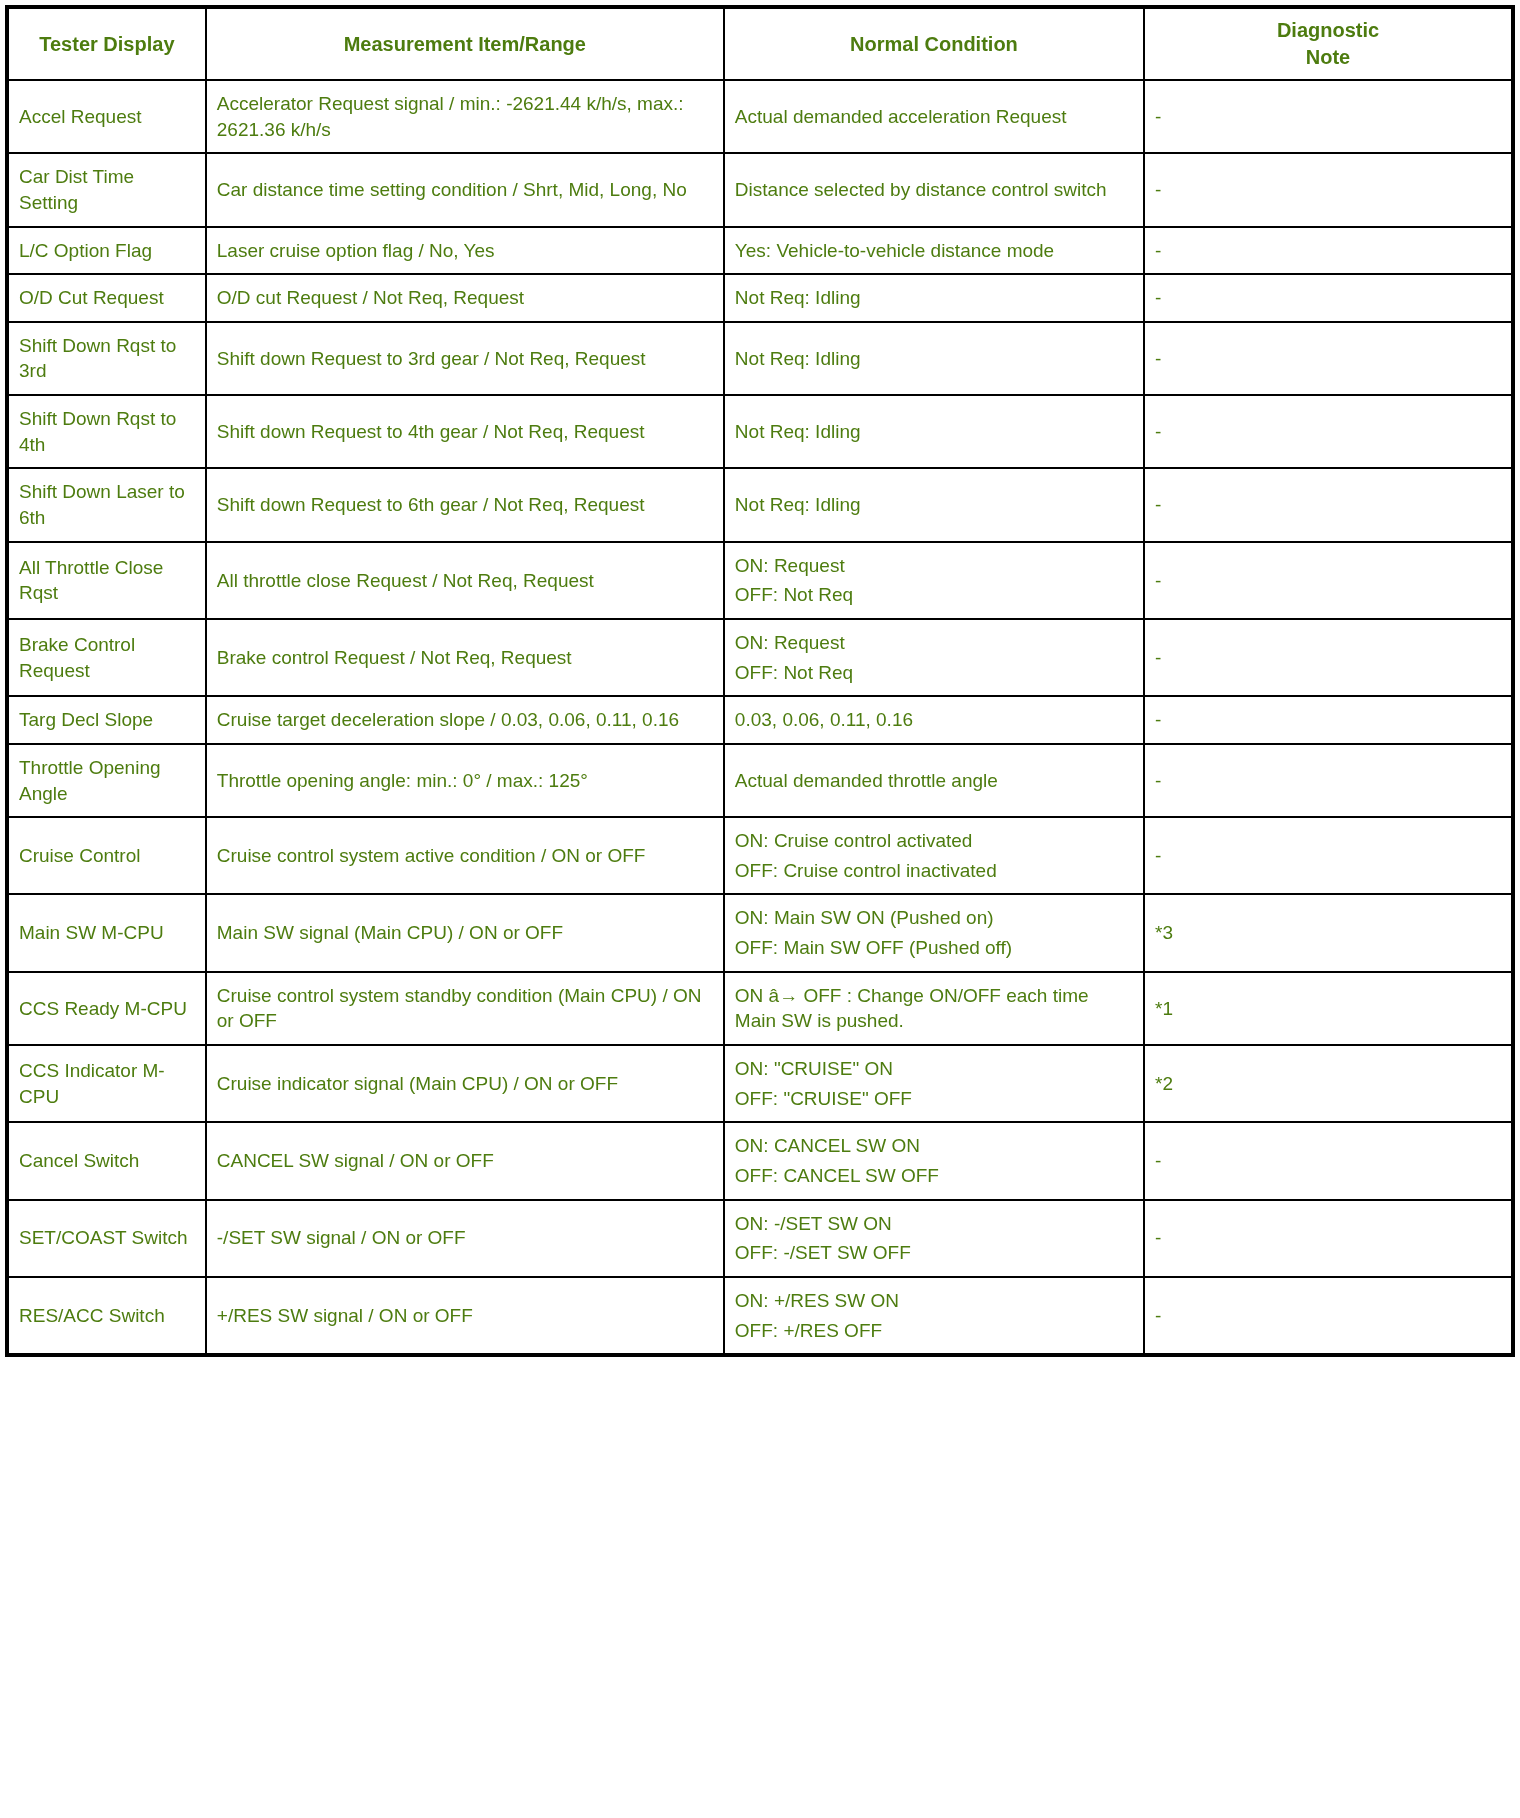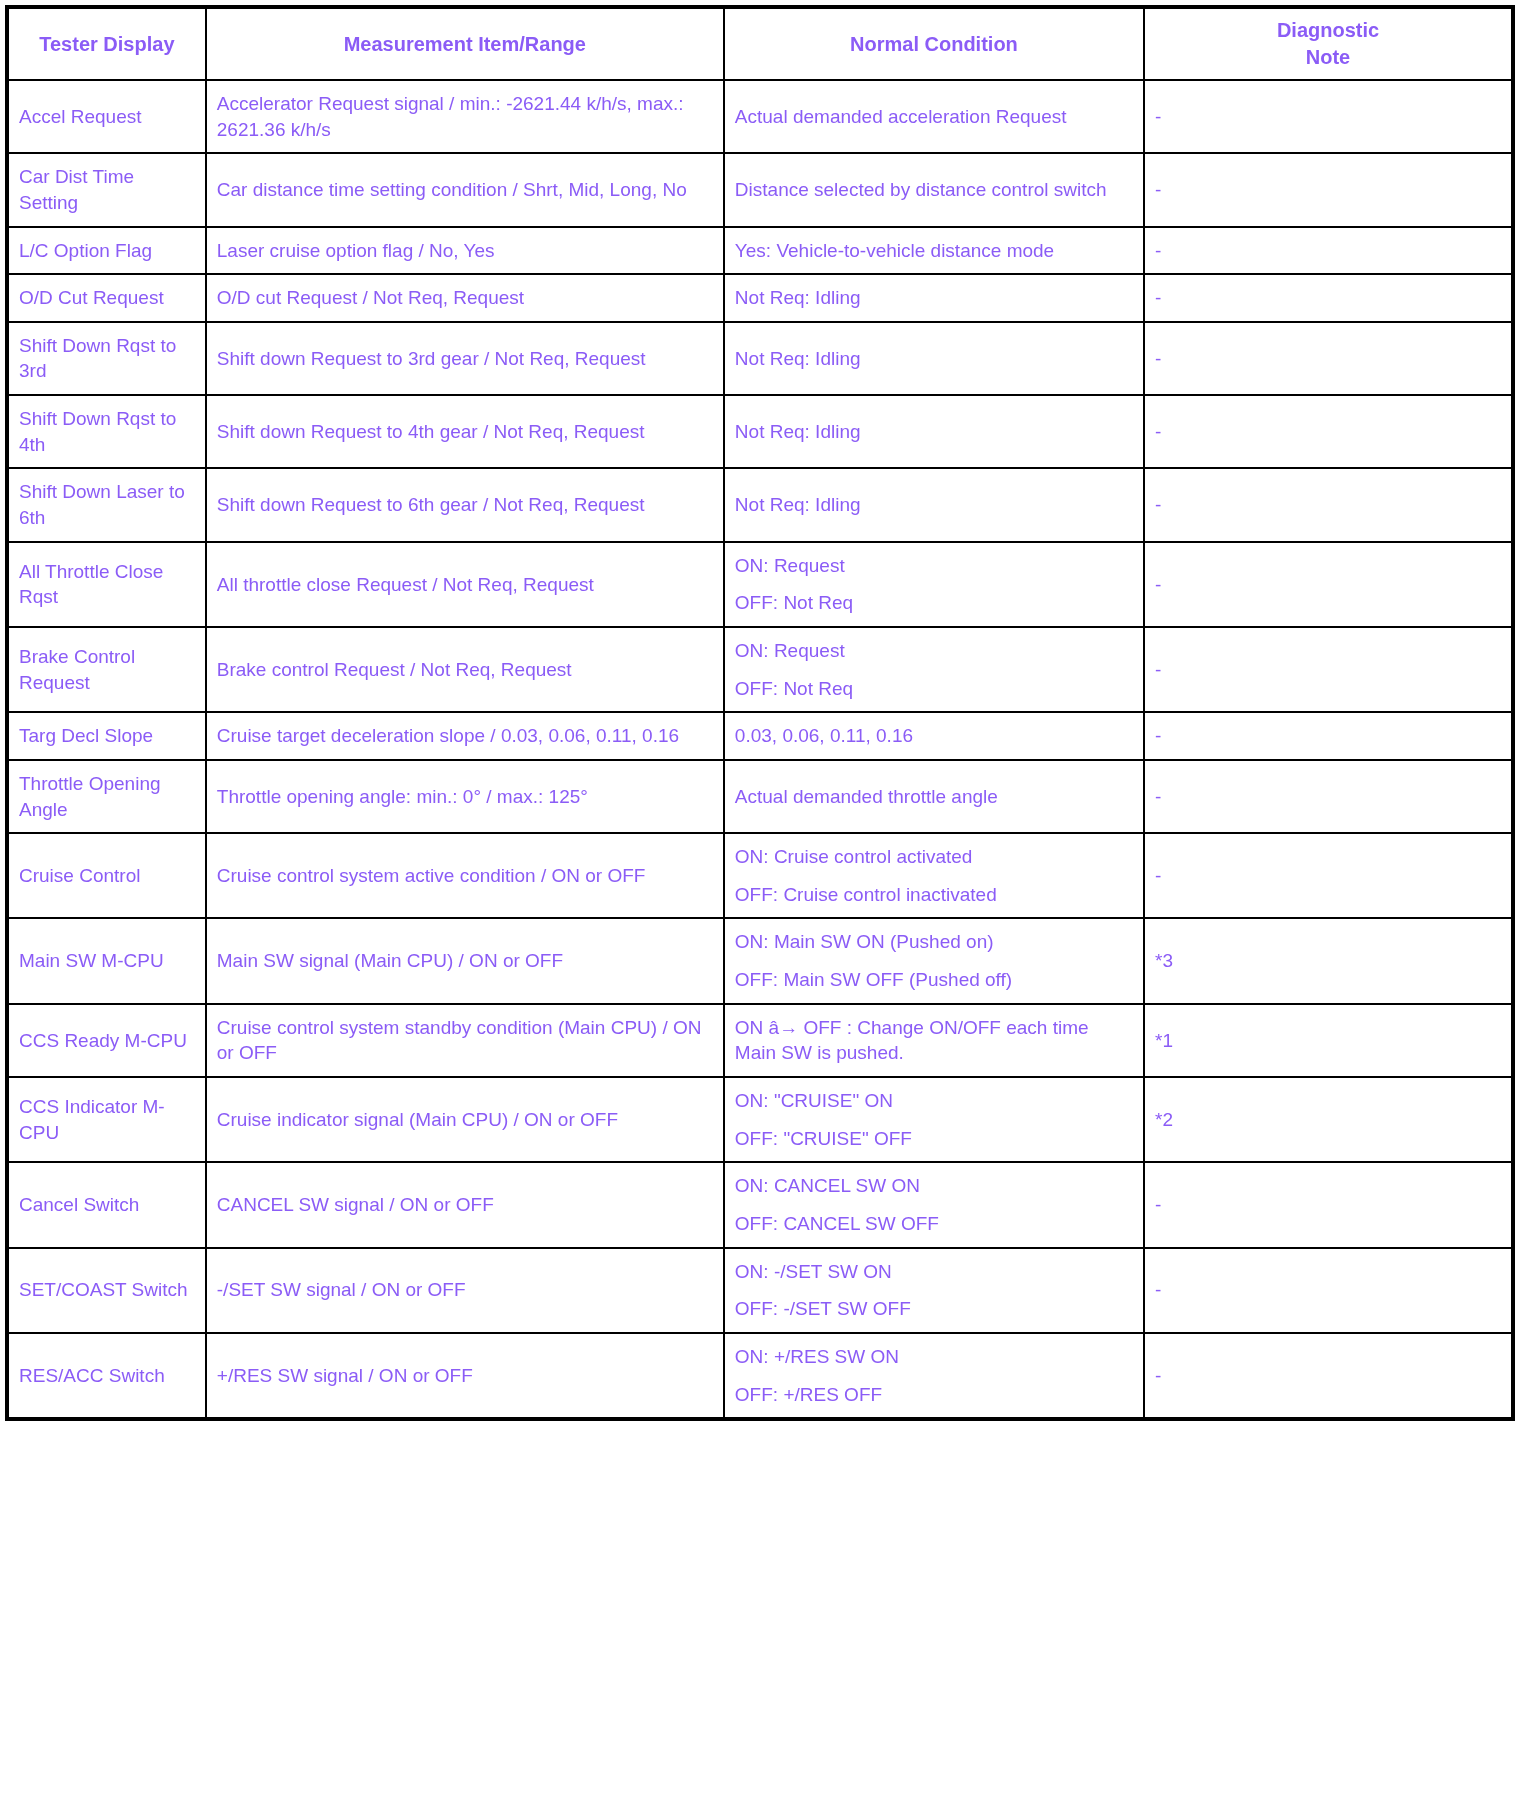--- a/index.html
+++ b/index.html
@@ -7,21 +7,21 @@
     padding: 0;
     background: #ffffff;
   }
   .page {
     width: 1520px;
     min-height: 1818px;
     box-sizing: border-box;
     padding: 5px;
     background: #ffffff;
     font-family: "Liberation Sans", sans-serif;
-    color: #8b5cf6;
+    color: #4d7c0f;
   }
   table.datalist {
     width: 100%;
     border-collapse: collapse;
     border: 4px solid #000000;
     table-layout: fixed;
   }
   table.datalist th,
   table.datalist td {
     border: 2px solid #000000;
@@ -43,21 +43,21 @@
   .col-normal  { width: 27.9%; }
   .col-diag    { width: 24.5%; }
   .diag-label {
     display: inline-block;
     max-width: 115px; 
   }
   td.c-normal p {
     margin: 0;
   }
   td.c-normal p + p {
-    margin-top: 12px;
+    margin-top: 4px;
   }
 </style>
 </head>
 <body>
 
 <div class="page">
   <table class="datalist">
     <colgroup>
       <col class="col-tester">
       <col class="col-meas">

